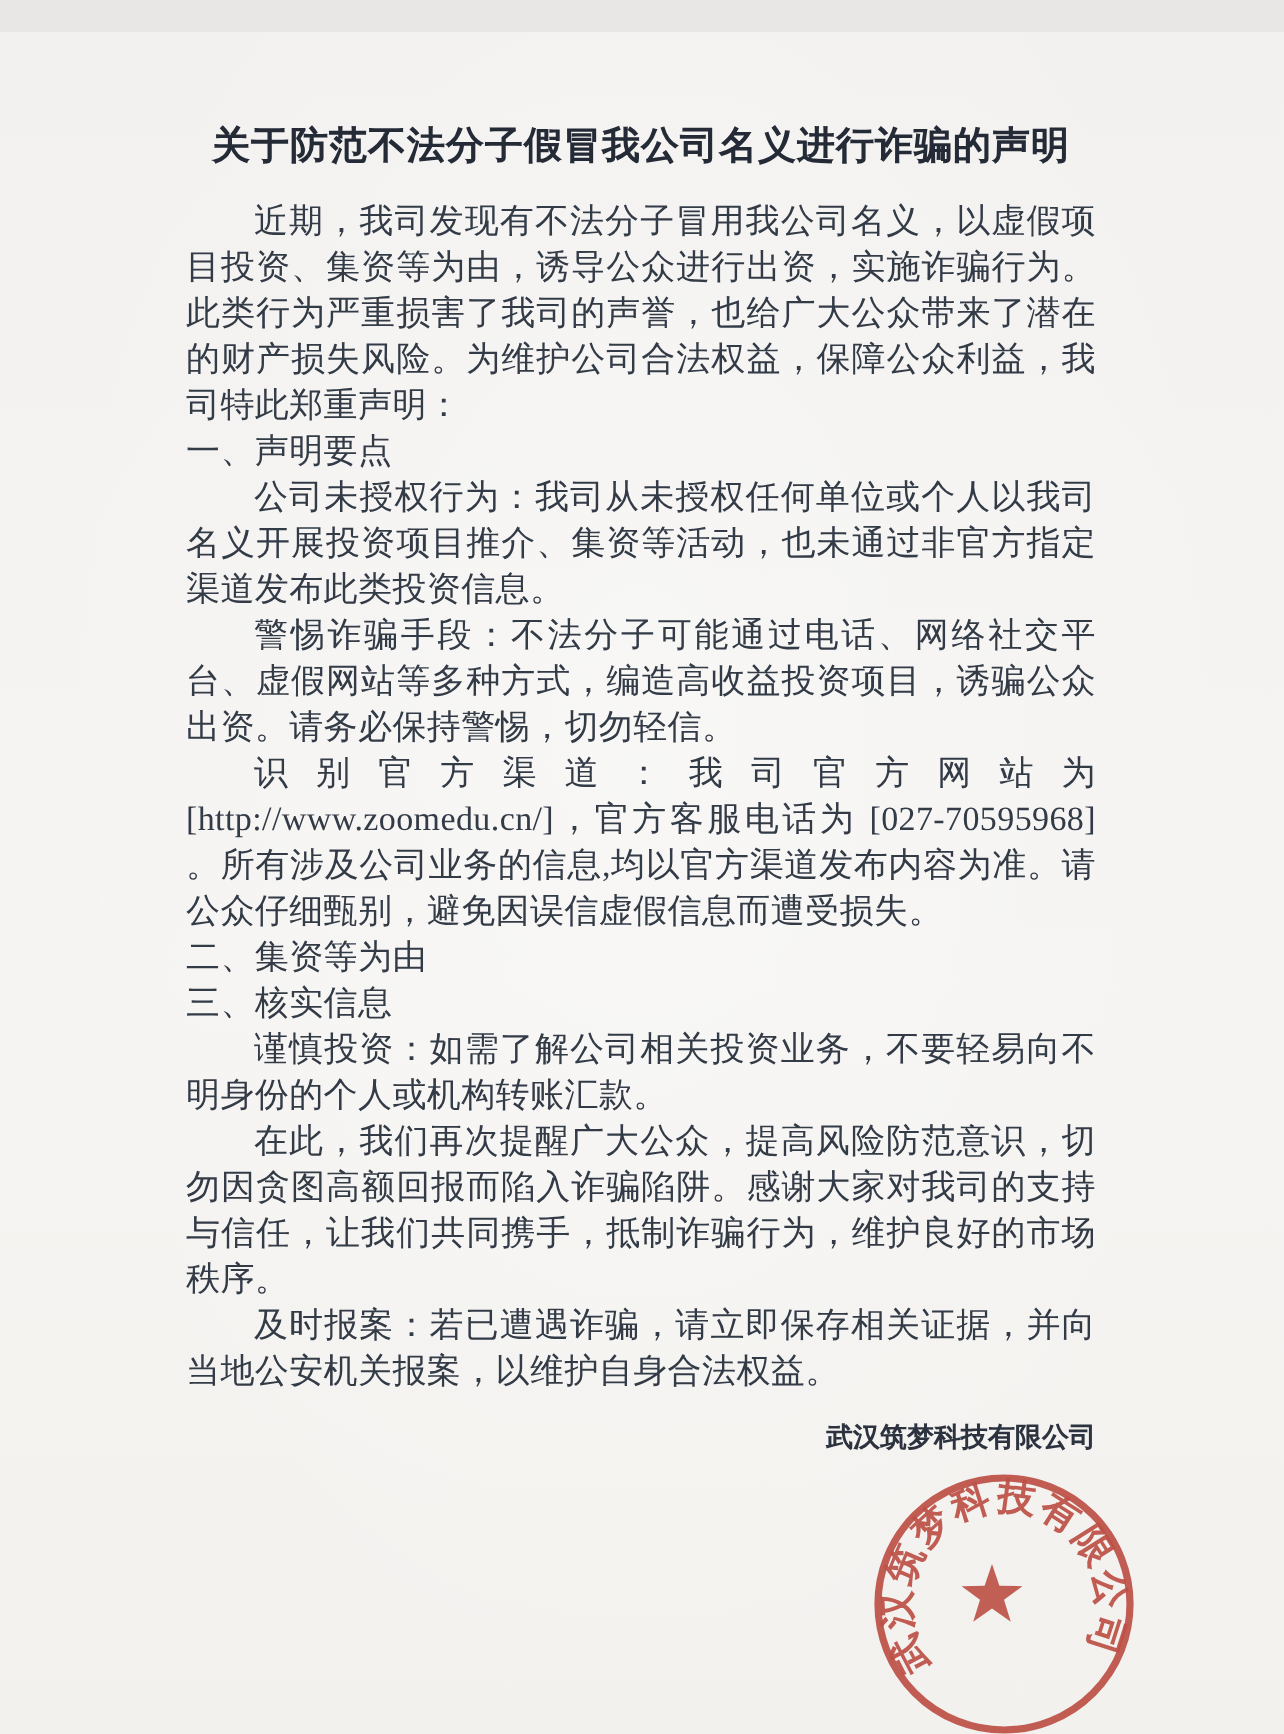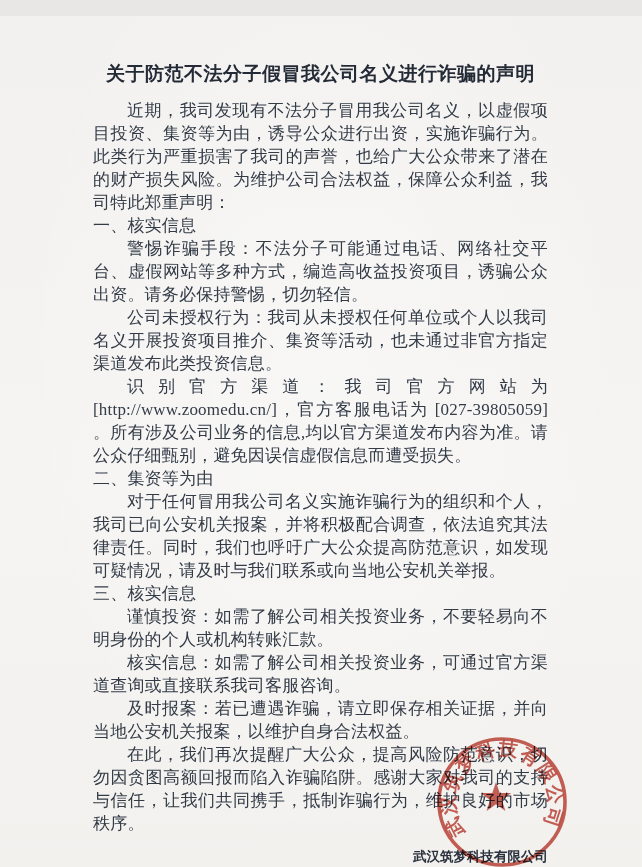--- a/index.html
+++ b/index.html
@@ -83,34 +83,32 @@
 
 <div class="page">
 
   <div class="content">
 
     <h1 class="doc-title">关于防范不法分子假冒我公司名义进行诈骗的声明</h1>
 
     <div class="bodytext">
       <p>近期，我司发现有不法分子冒用我公司名义，以虚假项目投资、集资等为由，诱导公众进行出资，实施诈骗行为。此类行为严重损害了我司的声誉，也给广大公众带来了潜在的财产损失风险。为维护公司合法权益，保障公众利益，我司特此郑重声明：</p>
 
-      <p class="sec-heading">一、核实信息</p>
+      <p class="sec-heading">一、声明要点</p>
+      <p>公司未授权行为：我司从未授权任何单位或个人以我司名义开展投资项目推介、集资等活动，也未通过非官方指定渠道发布此类投资信息。</p>
       <p>警惕诈骗手段：不法分子可能通过电话、网络社交平台、虚假网站等多种方式，编造高收益投资项目，诱骗公众出资。请务必保持警惕，切勿轻信。</p>
-      <p>公司未授权行为：我司从未授权任何单位或个人以我司名义开展投资项目推介、集资等活动，也未通过非官方指定渠道发布此类投资信息。</p>
-      <p>识别官方渠道：我司官方网站为 [http://www.zoomedu.cn/]，官方客服电话为 [027-39805059] 。所有涉及公司业务的信息,均以官方渠道发布内容为准。请公众仔细甄别，避免因误信虚假信息而遭受损失。</p>
+      <p>识别官方渠道：我司官方网站为 [http://www.zoomedu.cn/]，官方客服电话为 [027-70595968] 。所有涉及公司业务的信息,均以官方渠道发布内容为准。请公众仔细甄别，避免因误信虚假信息而遭受损失。</p>
 
       <p class="sec-heading">二、集资等为由</p>
-      <p>对于任何冒用我公司名义实施诈骗行为的组织和个人，我司已向公安机关报案，并将积极配合调查，依法追究其法律责任。同时，我们也呼吁广大公众提高防范意识，如发现可疑情况，请及时与我们联系或向当地公安机关举报。</p>
 
       <p class="sec-heading">三、核实信息</p>
       <p>谨慎投资：如需了解公司相关投资业务，不要轻易向不明身份的个人或机构转账汇款。</p>
-      <p>核实信息：如需了解公司相关投资业务，可通过官方渠道查询或直接联系我司客服咨询。</p>
+      <p>在此，我们再次提醒广大公众，提高风险防范意识，切勿因贪图高额回报而陷入诈骗陷阱。感谢大家对我司的支持与信任，让我们共同携手，抵制诈骗行为，维护良好的市场秩序。</p>
+
       <p>及时报案：若已遭遇诈骗，请立即保存相关证据，并向当地公安机关报案，以维护自身合法权益。</p>
-
-      <p>在此，我们再次提醒广大公众，提高风险防范意识，切勿因贪图高额回报而陷入诈骗陷阱。感谢大家对我司的支持与信任，让我们共同携手，抵制诈骗行为，维护良好的市场秩序。</p>
     </div>
 
     <div class="sign-block">
       <div>武汉筑梦科技有限公司</div>
     </div>
 
   </div>
 
   <div class="seal">
     <svg viewBox="-73 -73 146 146" xmlns="http://www.w3.org/2000/svg">

